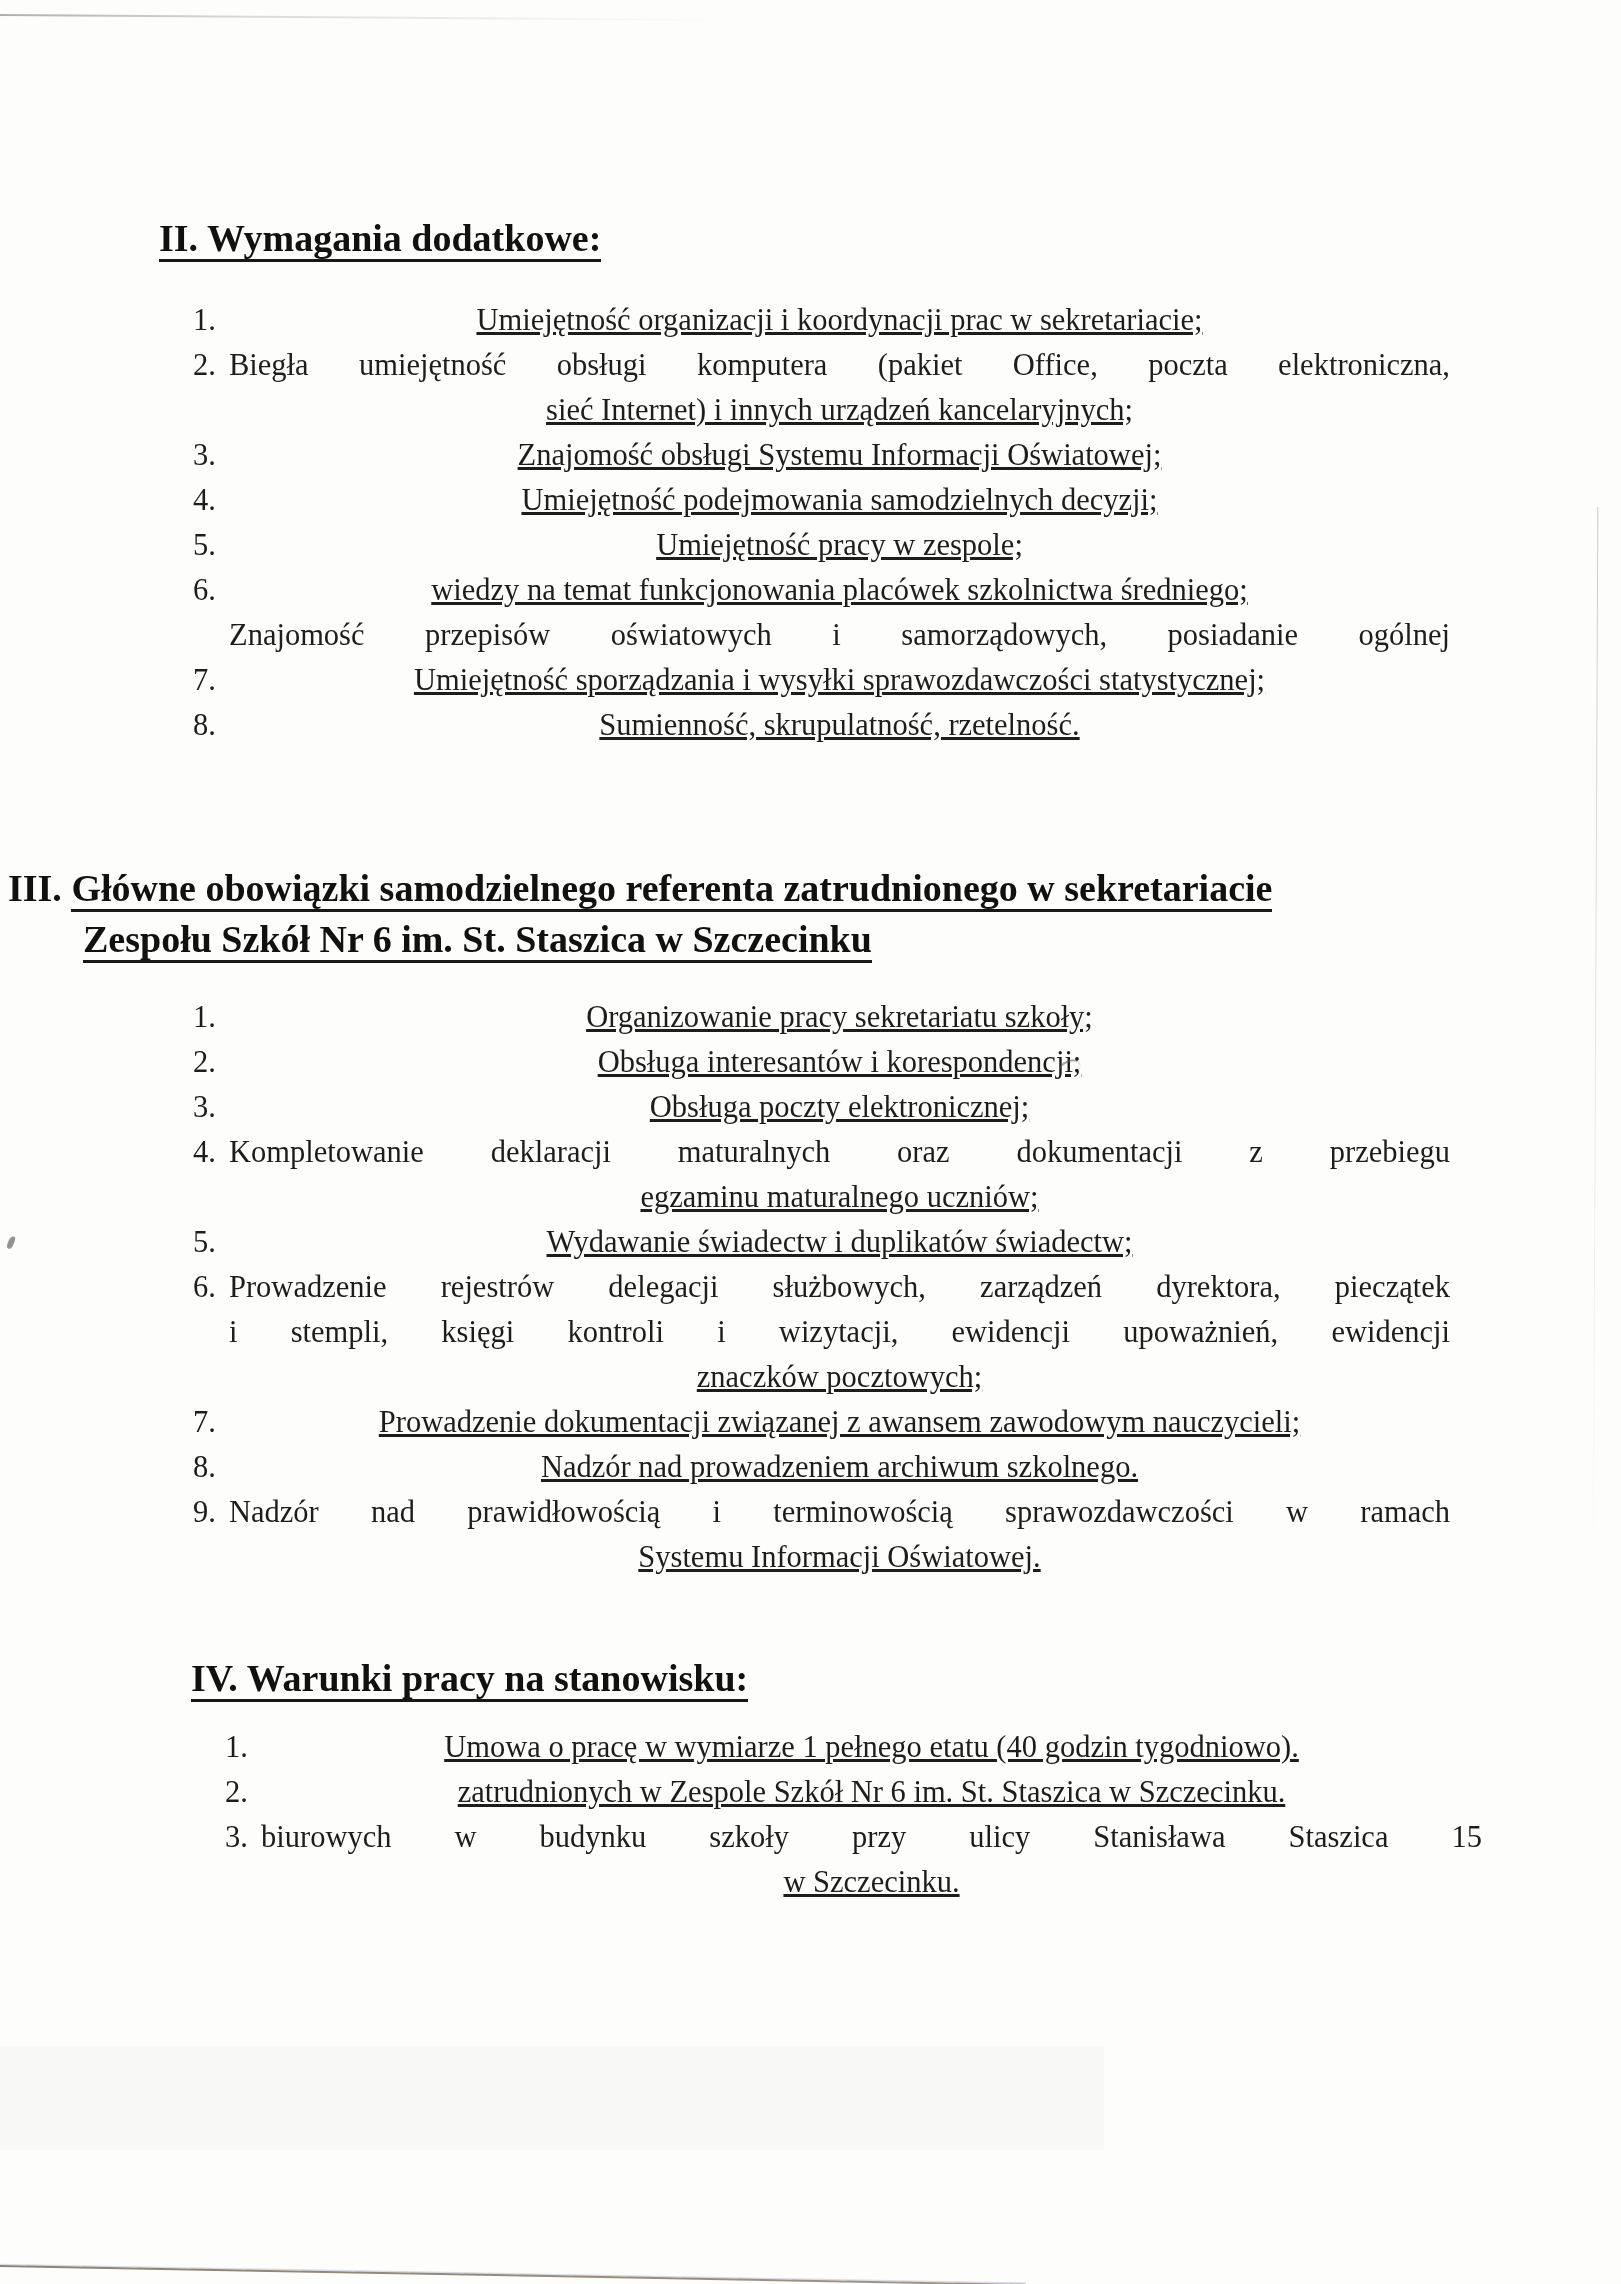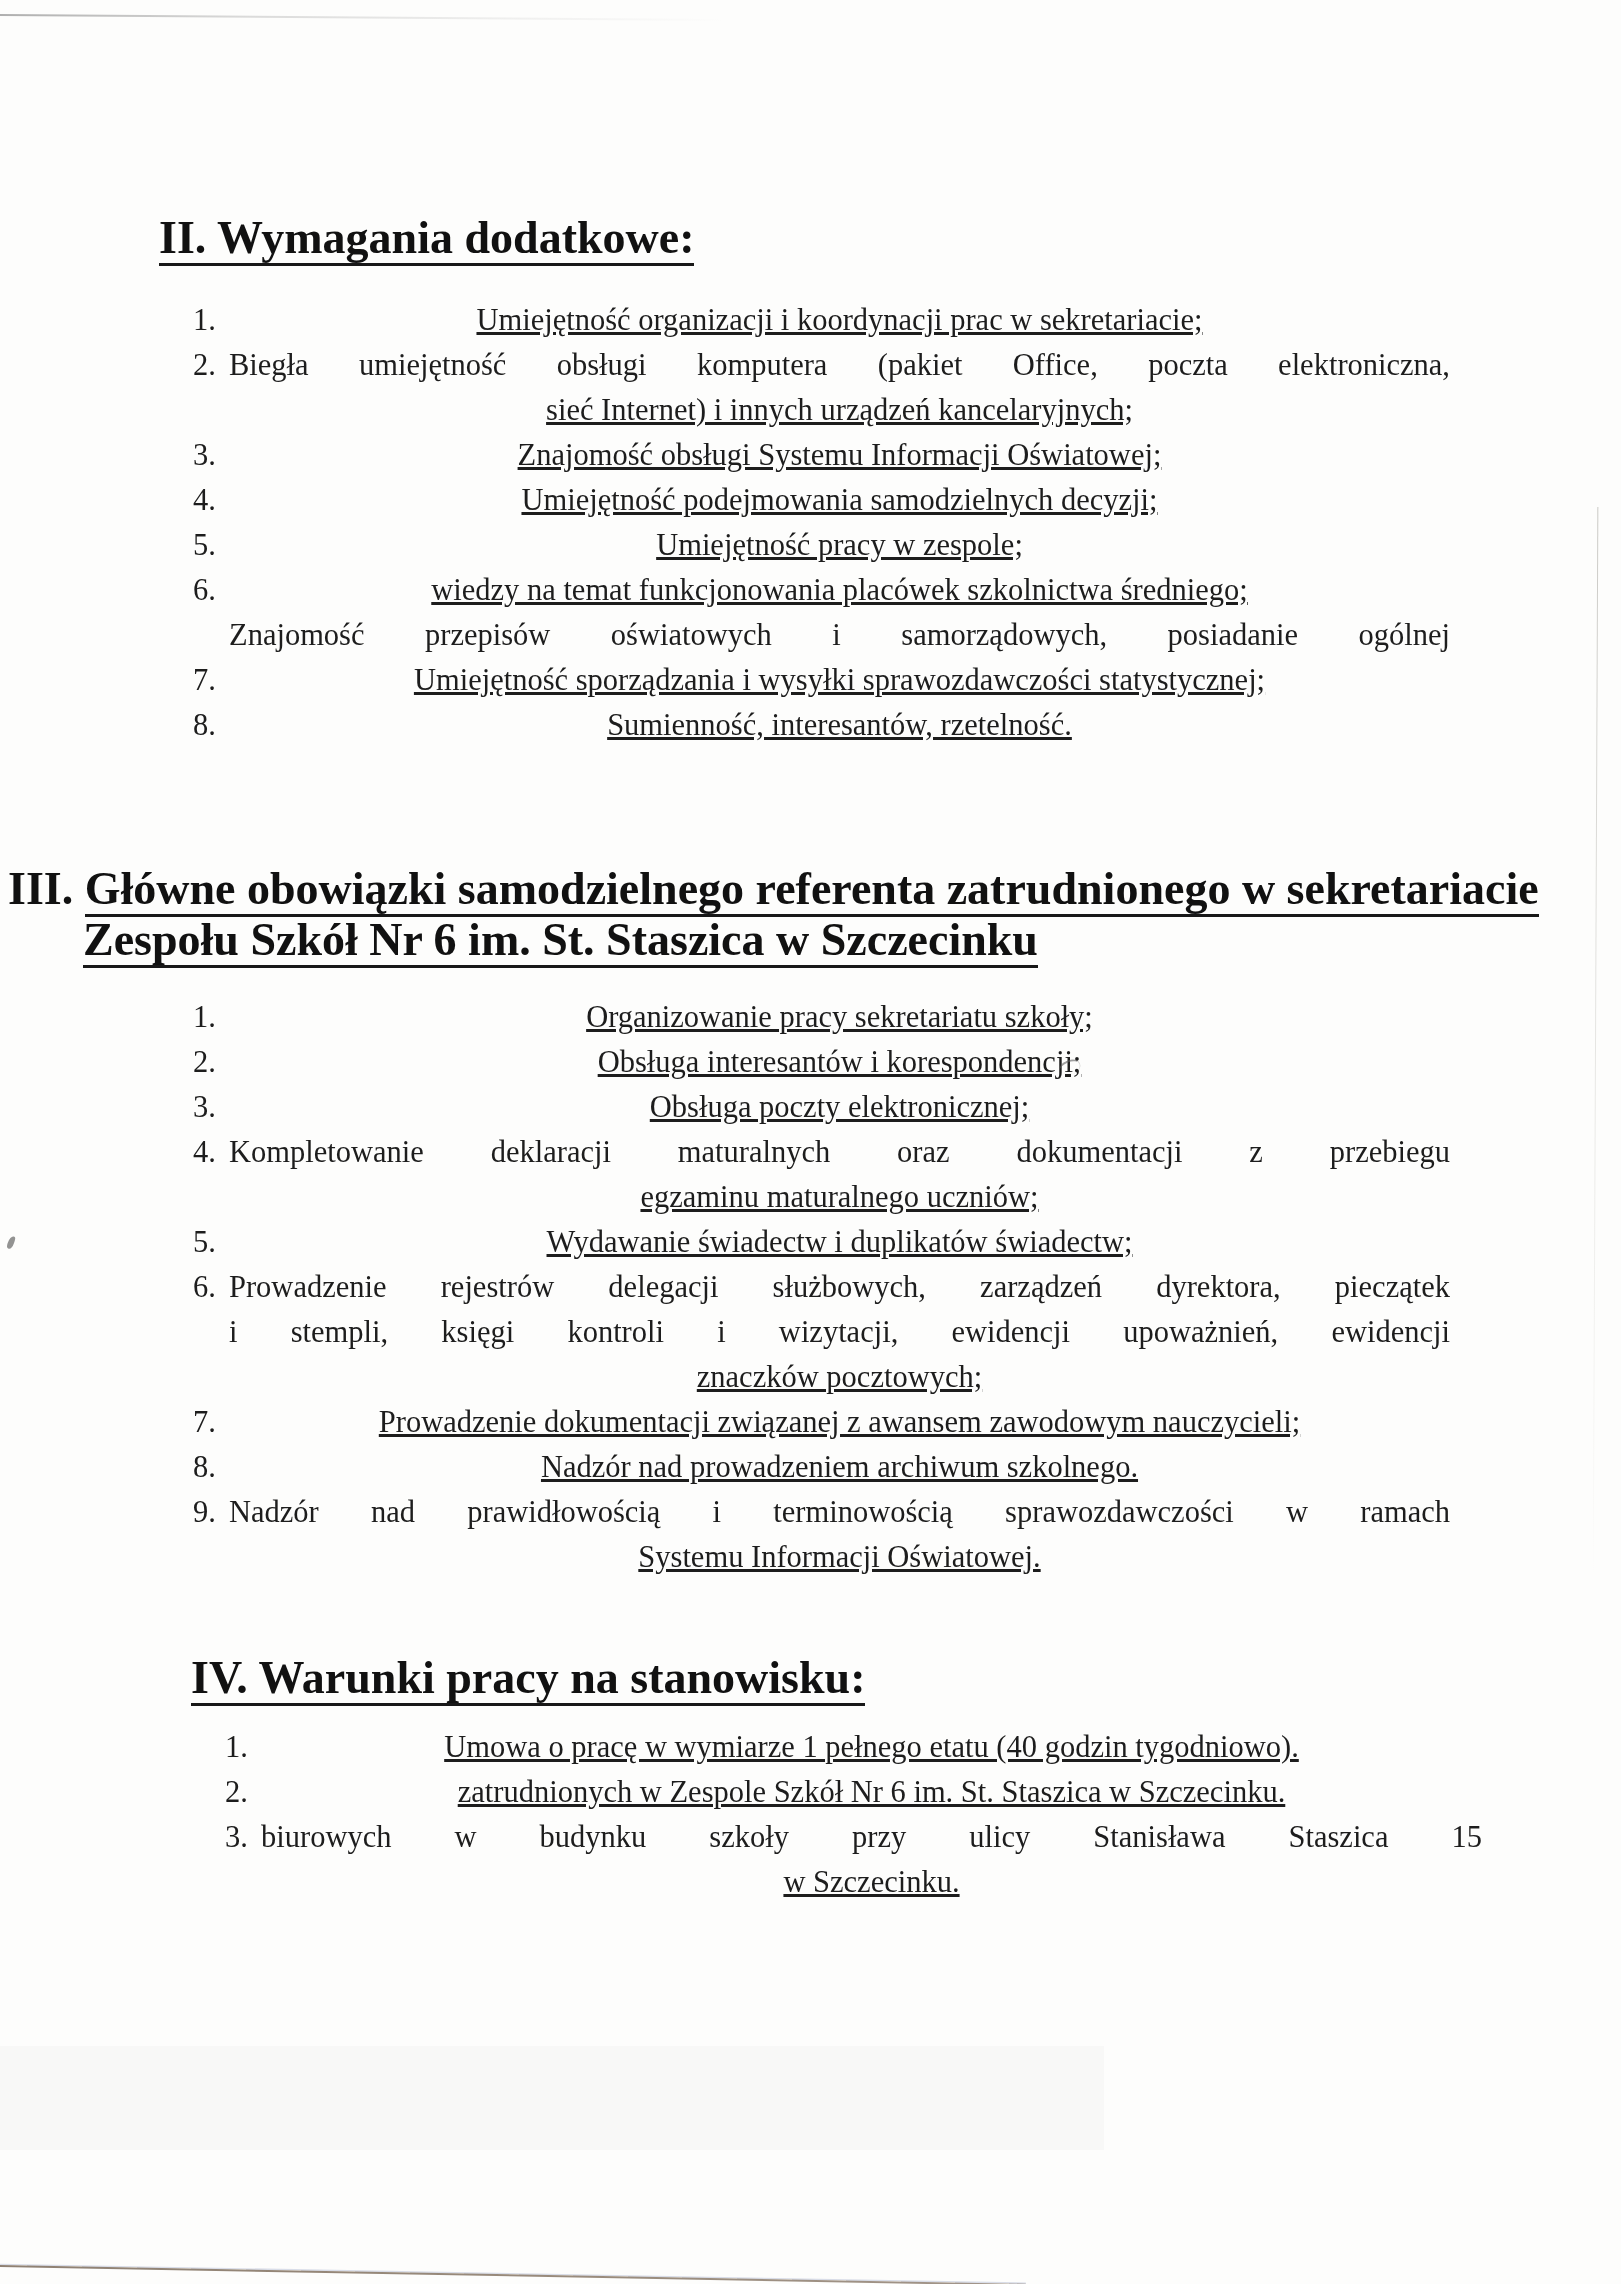--- a/index.html
+++ b/index.html
@@ -17,21 +17,21 @@
     overflow: hidden;
   }
   
   .sec { position: absolute; left: 0; right: 0; }
   #sec2 { top: 217px; }
   #sec3 { top: 863px; }
   #sec4 { top: 1657px; margin-left: 32px; }
 
   .heading {
     margin: 0 0 0 159px;
-    font-size: 46px;
+    font-size: 38px;
     font-weight: bold;
     line-height: 42px;
     color: #111;
     white-space: nowrap;
   }
   #sec3 .heading {
     line-height: 51px;
     padding-left: 75px;
     text-indent: -75px;
     margin-left: 8px;
@@ -146,21 +146,21 @@
           <span class="num">6.</span>
           <div class="tline last">wiedzy na temat funkcjonowania placówek szkolnictwa średniego;</div>
           <div class="tline jline">Znajomość przepisów oświatowych i samorządowych, posiadanie ogólnej</div>
         </li>
         <li>
           <span class="num">7.</span>
           <div class="tline last">Umiejętność sporządzania i wysyłki sprawozdawczości statystycznej;</div>
         </li>
         <li>
           <span class="num">8.</span>
-          <div class="tline last">Sumienność, interesantów, rzetelność.</div>
+          <div class="tline last">Sumienność, skrupulatność, rzetelność.</div>
         </li>
       </ol>
   </section>
 
   <section class="sec" id="sec3">
     <h2 class="heading"><span>III.</span><span class="hsp"> </span><span class="u">Główne obowiązki samodzielnego referenta zatrudnionego w sekretariacie</span><br><span class="u">Zespołu Szkół Nr 6 im. St. Staszica w Szczecinku</span></h2>
     <ol class="items">
         <li>
           <span class="num">1.</span>
           <div class="tline last">Organizowanie pracy sekretariatu szkoły;</div>

